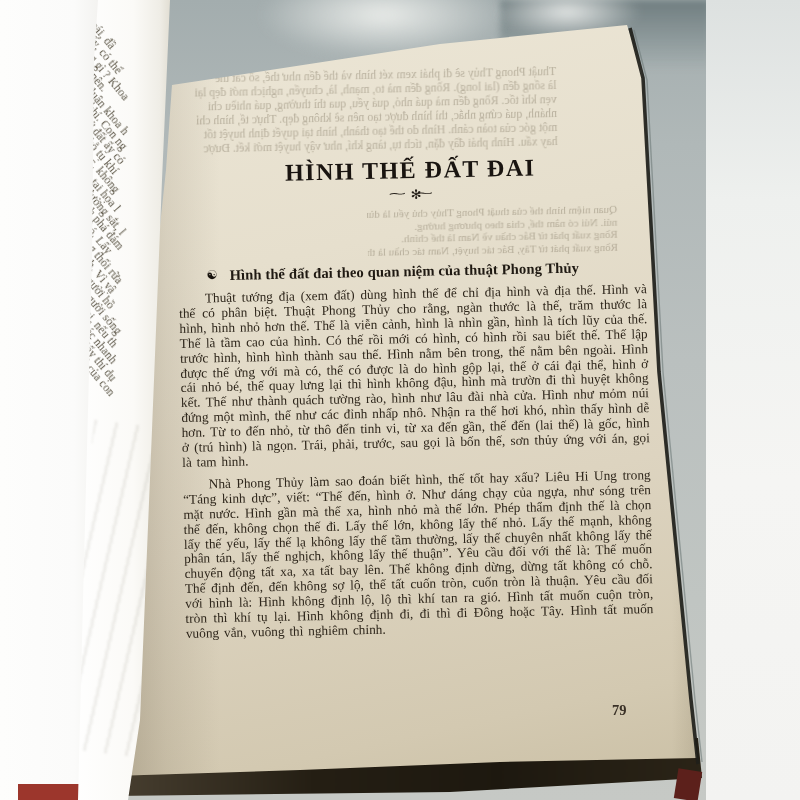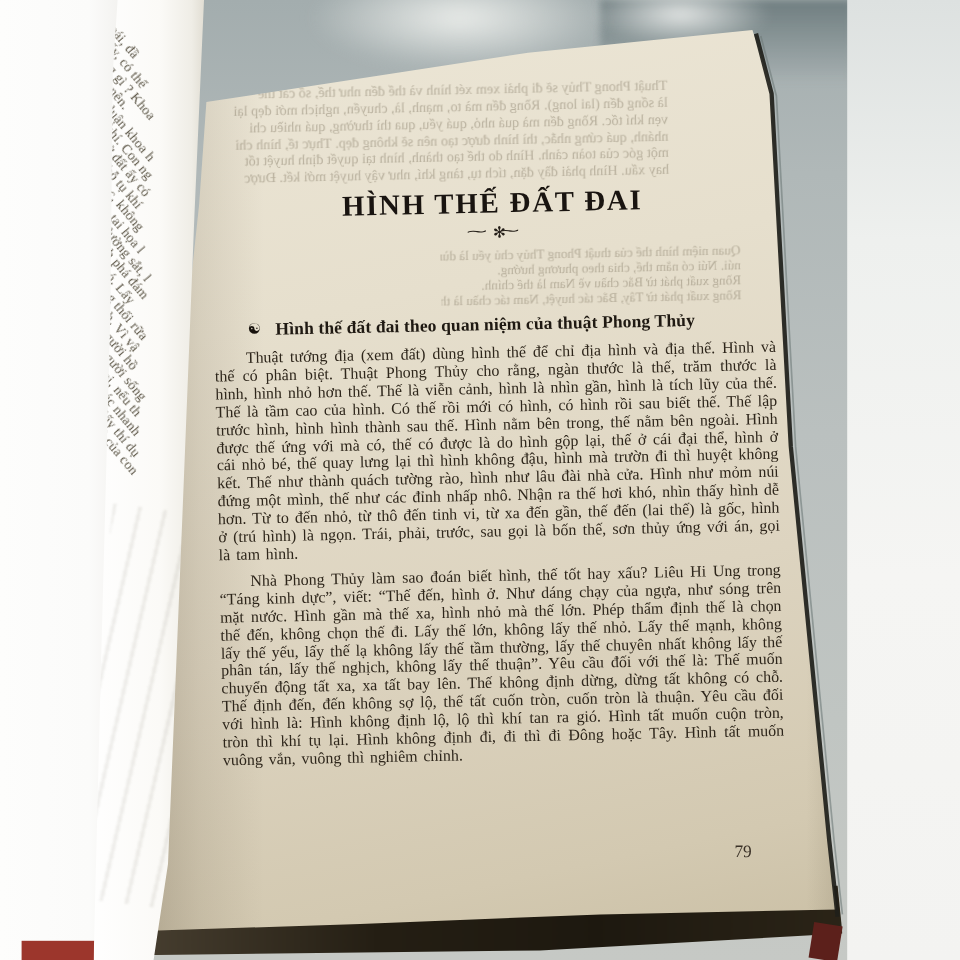--- a/index.html
+++ b/index.html
@@ -47,21 +47,21 @@
     font-size:24px;letter-spacing:1.5px;color:#191410;line-height:30px;}
   .ornament{position:relative;margin-top:2px;height:16px;text-align:center;color:#26201a;
     font-size:13px;line-height:16px;font-family:"DejaVu Sans",sans-serif;}
   .ornament .sw{display:inline-block;position:relative;transform:scaleX(2.2);margin:0 9px;top:-2px;font-size:11px;}
   .ghost-mid{position:relative;width:250px;margin:4px 0 0 190px;font-size:11px;line-height:12.5px;}
   .section-row{position:relative;margin-top:6px;padding-left:28px;display:flex;align-items:baseline;gap:12px;}
   .yinyang{position:relative;font-family:"DejaVu Sans",sans-serif;font-size:12.5px;color:#17120d;top:-1px;}
   .section-heading{position:relative;font-weight:bold;font-size:14.6px;color:#1f1912;letter-spacing:.1px;}
   .body-par{position:relative;margin:7px 0 0 0;font-size:13.3px;line-height:14.9px;
     text-align:justify;text-indent:26px;word-spacing:1.5px;color:#2e261b;}
-  .page-number{left:512px;top:682px;font-size:14.5px;color:#3a3127;}
+  .page-number{left:512px;top:682px;font-size:14.5px;color:#3a3127;font-weight:bold;}
 
   
   .curl{left:70px;top:0;width:115px;height:800px;
     clip-path:polygon(28px 0,100px 0,92px 180px,82px 430px,70px 720px,58px 800px,8px 800px,14px 560px,22px 260px,24px 60px);
     background:linear-gradient(90deg,#ffffff 0%,#fbfaf7 55%,#efede6 78%,#ddd9cd 90%,#c9c4b5 100%);}
   .curl-highlight{right:4px;top:0;width:6px;height:800px;background:rgba(255,255,255,.85);filter:blur(2px);}
   .frags{left:0;top:0;width:115px;height:420px;}
   .frag{left:14px;top:calc(3px + var(--i)*17.4px);white-space:nowrap;
     transform:rotate(50deg);transform-origin:0 0;font-size:11.5px;color:#47402f;
     opacity:.88;filter:blur(.3px);letter-spacing:.2px;}

